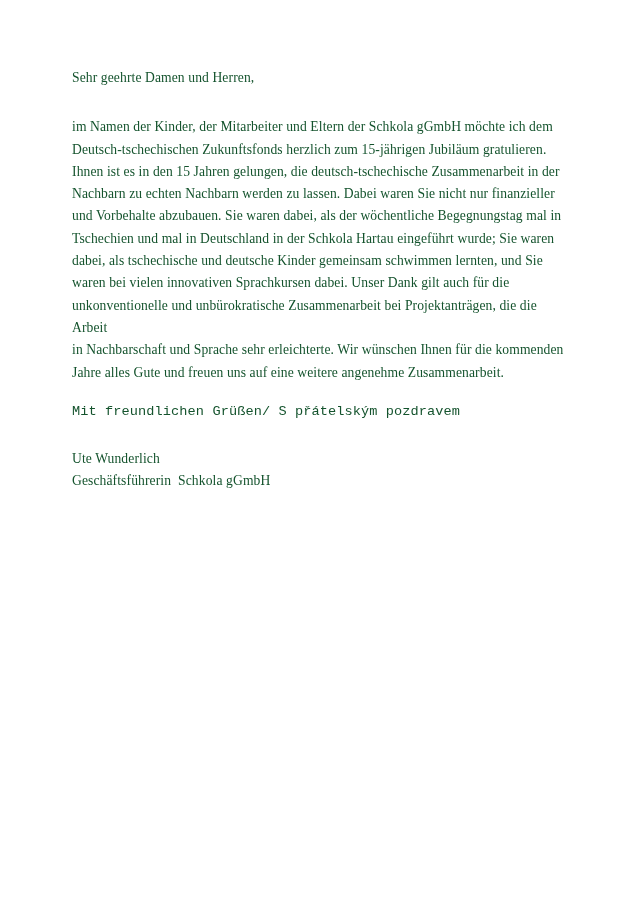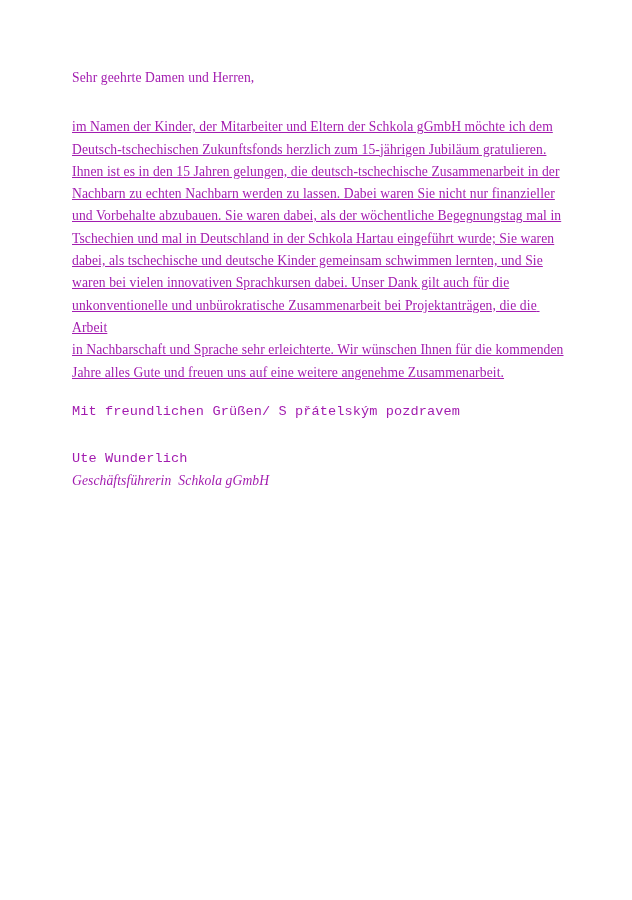--- a/index.html
+++ b/index.html
@@ -20,47 +20,44 @@
     width: 632px;
     height: 900px;
     background: #ffffff;
     overflow: hidden;
   }
   .letter {
     position: absolute;
     left: 72px;
     top: 67px;
     width: 492px;
-    color: #a21caf;
+    color: #14532d;
     font-size: 13.6px;
     line-height: 22.3px;
     letter-spacing: 0.1px;
   }
   .salutation {
     margin: 0 0 27px 0;
   }
   .body-block {
     margin: 0 0 17px 0;
   }
   .body-line {
     white-space: pre-wrap;
-    text-decoration: underline;
   }
   .closing {
     margin: 0 0 25px 0;
     white-space: pre-wrap;
     font-family: Liberation Mono, monospace;
   }
   .signature-name {
     margin: 0;
-    font-family: Liberation Mono, monospace;
   }
   .signature-title {
     margin: 0;
-    font-style: italic;
     white-space: pre-wrap;
   }
 </style>
 </head>
 <body>
 
 <div class="page">
   <div class="letter">
 
     <p class="salutation">Sehr geehrte Damen und Herren,</p>

